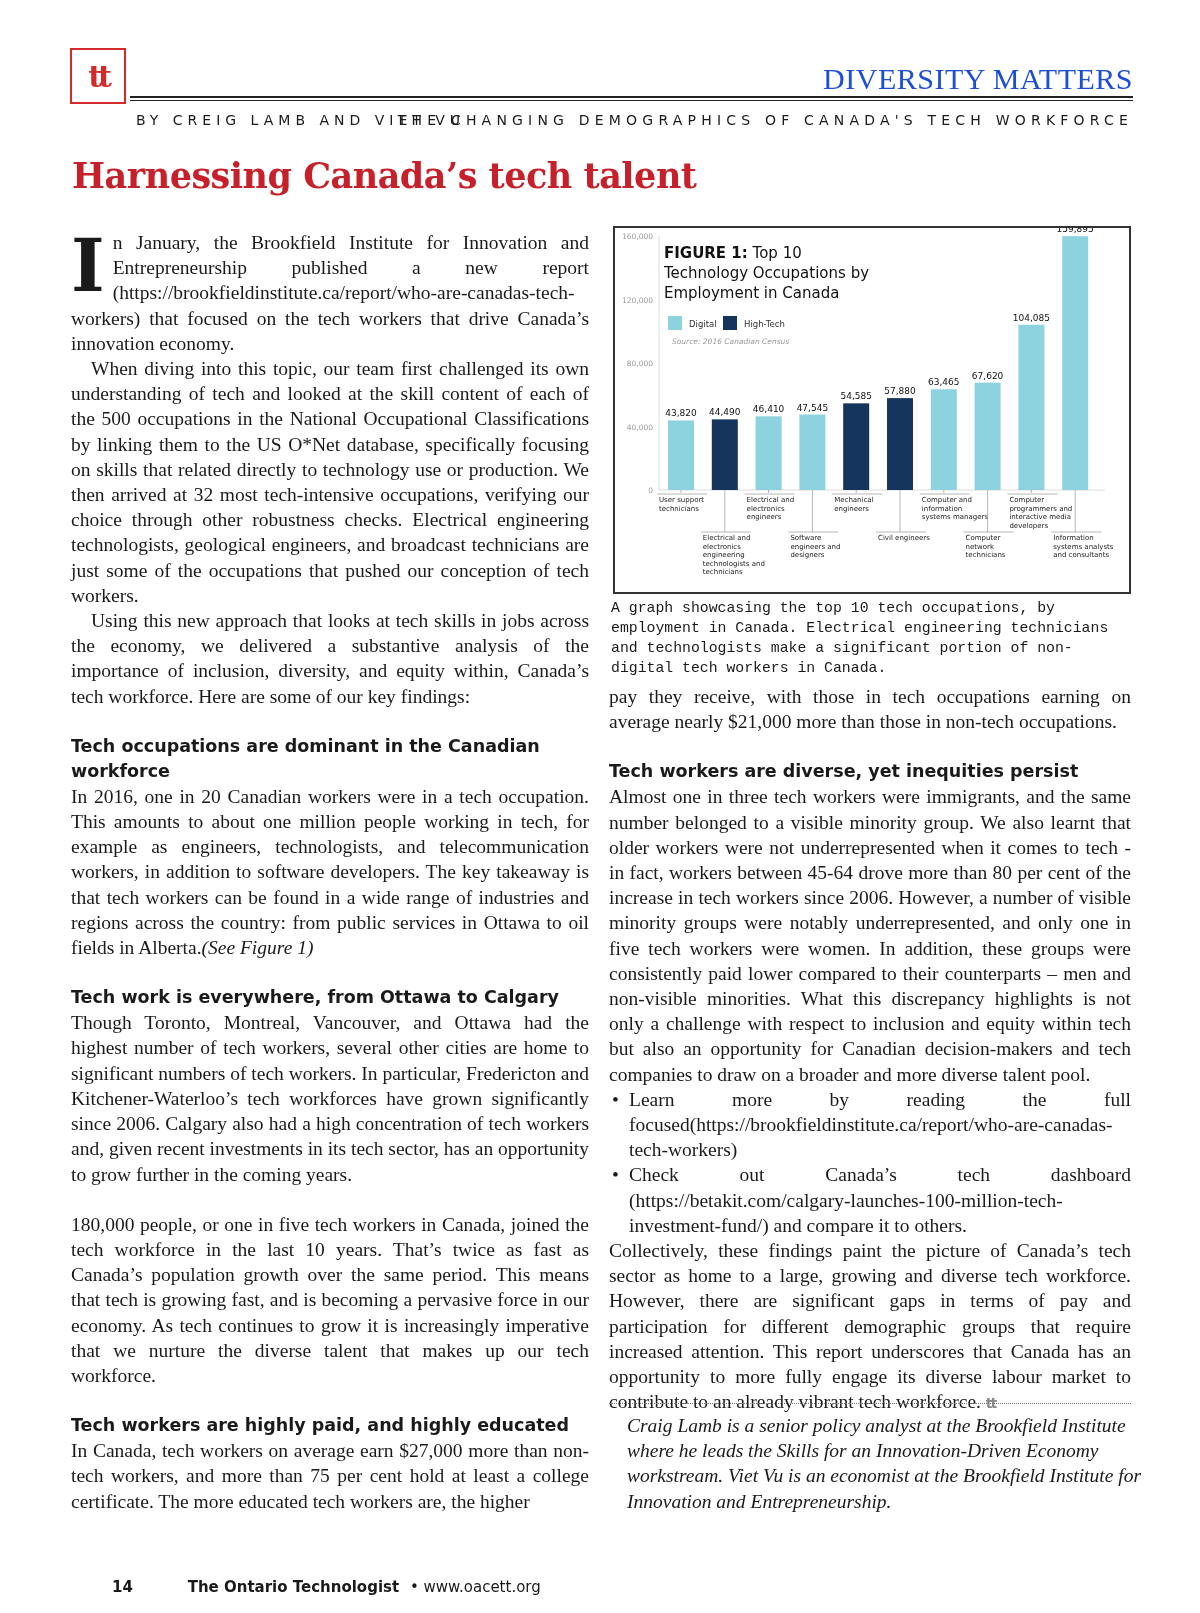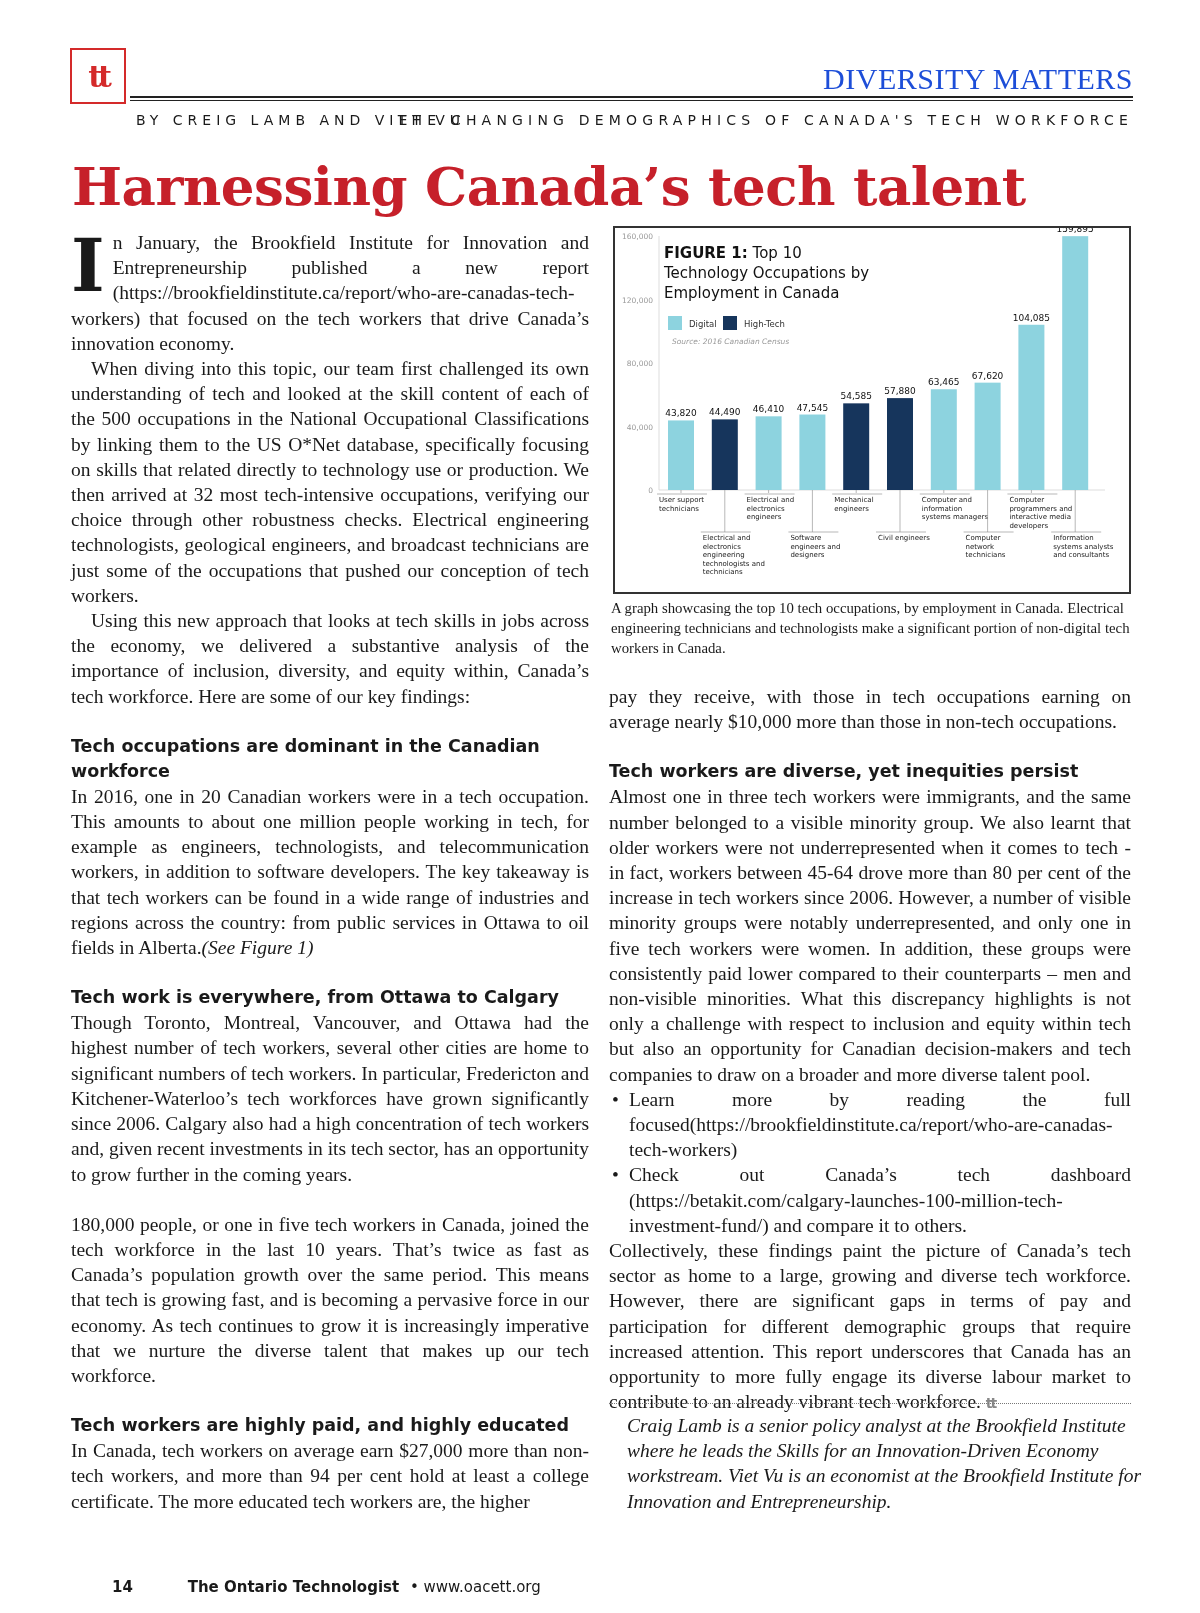--- a/index.html
+++ b/index.html
@@ -3,39 +3,39 @@
 <meta charset="utf-8">
 <style>
   html,body{margin:0;padding:0;background:#fff;}
   body{width:1200px;height:1613px;position:relative;overflow:hidden;color:#1a1a1a;font-family:"Liberation Serif","DejaVu Serif",serif;}
   .abs{position:absolute;}
   .logo{left:70px;top:48px;width:56px;height:56px;border:2px solid #d42a2a;box-sizing:border-box;display:flex;align-items:center;justify-content:center;color:#d42a2a;font-family:"DejaVu Serif",serif;font-weight:bold;font-size:30px;letter-spacing:-4px;}
   .rule{left:130px;top:96px;width:1003px;height:5px;border-top:2px solid #222;border-bottom:1px solid #222;box-sizing:border-box;}
   .section{right:67px;top:62px;color:#1d4ed8;font-family:"Liberation Serif",serif;font-size:30px;letter-spacing:0.5px;}
   .byline{left:136px;top:112px;font-family:"DejaVu Sans",sans-serif;font-size:14px;letter-spacing:5px;}
   .kicker{right:67px;top:112px;font-family:"DejaVu Sans",sans-serif;font-size:14px;letter-spacing:5.2px;}
-  .headline{left:72px;top:155px;color:#c6202a;font-family:"DejaVu Serif",serif;font-weight:bold;font-size:53px;letter-spacing:-0.5px;}
+  .headline{left:72px;top:155px;color:#c6202a;font-family:"DejaVu Serif",serif;font-weight:bold;font-size:35px;letter-spacing:-0.5px;}
   .col{font-size:19.5px;line-height:25.2px;text-align:justify;}
   .col p{margin:0;}
   .col p.ind{text-indent:20px;}
   .col h3{margin:0;font-family:"DejaVu Sans",sans-serif;font-weight:bold;font-size:17.5px;line-height:25px;text-align:left;}
   .col .gap{height:25px;}
   .dropcap{float:left;font-family:"DejaVu Serif",serif;font-weight:bold;font-size:72px;line-height:60px;margin:6px 8px 0 0;}
   .left{left:71px;top:230px;width:518px;}
   .right{left:609px;top:684px;width:522px;}
   .right ul{margin:0;padding:0 0 0 20px;list-style:none;}
   .right li{position:relative;}
   .right li::before{content:"•";position:absolute;left:-17px;}
   .dots{left:609px;top:1403px;width:522px;border-top:1px dotted #777;}
   .bio{left:627px;top:1413px;width:522px;font-style:italic;font-size:19.5px;line-height:25.2px;}
   .endmark{color:#888;font-family:"DejaVu Sans",sans-serif;font-size:14px;font-weight:bold;letter-spacing:-2px;}
   .footer{left:72px;top:1578px;font-family:"DejaVu Sans",sans-serif;font-size:15px;}
   .footer b{margin-right:10px;margin-left:40px;}
   .figbox{left:613px;top:226px;width:518px;height:368px;border:2px solid #333;box-sizing:border-box;}
-  .caption{left:611px;top:598px;width:520px;font-family:Liberation Serif, serif;font-size:14.8px;line-height:20px;}
+  .caption{left:611px;top:598px;width:520px;font-family:Liberation Mono, monospace;font-size:14.8px;line-height:20px;}
   svg text{font-family:"DejaVu Sans",sans-serif;}
 </style>
 </head>
 <body>
 
 <div class="abs logo">
     <span>tt</span>
   </div>
 <div class="abs rule"></div>
 <div class="abs section">DIVERSITY MATTERS</div>
@@ -50,21 +50,21 @@
   <div class="gap"></div>
   <h3>Tech occupations are dominant in the Canadian workforce</h3>
   <p><span>In 2016, one in 20 Canadian workers were in a tech occupation. This amounts to about one million people working in tech, for example as engineers, technologists, and telecommunication workers, in addition to software developers. The key takeaway is that tech workers can be found in a wide range of industries and regions across the country: from public services in Ottawa to oil fields in Alberta.</span><i>(See Figure 1)</i></p>
   <div class="gap"></div>
   <h3>Tech work is everywhere, from Ottawa to Calgary</h3>
   <p>Though Toronto, Montreal, Vancouver, and Ottawa had the highest number of tech workers, several other cities are home to significant numbers of tech workers. In particular, Fredericton and Kitchener-Waterloo’s tech workforces have grown significantly since 2006. Calgary also had a high concentration of tech workers and, given recent investments in its tech sector, has an opportunity to grow further in the coming years.</p>
   <div class="gap"></div>
   <p>180,000 people, or one in five tech workers in Canada, joined the tech workforce in the last 10 years. That’s twice as fast as Canada’s population growth over the same period. This means that tech is growing fast, and is becoming a pervasive force in our economy. As tech continues to grow it is increasingly imperative that we nurture the diverse talent that makes up our tech workforce.</p>
   <div class="gap"></div>
   <h3>Tech workers are highly paid, and highly educated</h3>
-  <p>In Canada, tech workers on average earn $27,000 more than non-tech workers, and more than 94 per cent hold at least a college certificate. The more educated tech workers are, the higher</p>
+  <p>In Canada, tech workers on average earn $27,000 more than non-tech workers, and more than 75 per cent hold at least a college certificate. The more educated tech workers are, the higher</p>
 </div>
 
 <div class="abs figbox">
   <svg id="chart" width="514" height="364">
     <g id="axis">
         <line x1="44" y1="8" x2="44" y2="262" stroke="#ddd" stroke-width="1"></line>
         <line x1="44" y1="262" x2="490" y2="262" stroke="#ddd" stroke-width="1"></line>
         <text x="38" y="265" font-size="7.5" fill="#999" text-anchor="end">0</text>
         <text x="38" y="201.5" font-size="7.5" fill="#999" text-anchor="end">40,000</text>
         <text x="38" y="138" font-size="7.5" fill="#999" text-anchor="end">80,000</text>
@@ -131,21 +131,21 @@
     <rect x="53" y="88" width="14" height="14" fill="#8dd3df"></rect>
     <text x="74" y="99" font-size="8.5" fill="#333">Digital</text>
     <rect x="108" y="88" width="14" height="14" fill="#16355c"></rect>
     <text x="129" y="99" font-size="8.5" fill="#333">High-Tech</text>
     <text x="57" y="116" font-size="7.5" font-style="italic" fill="#999">Source: 2016 Canadian Census</text>
   </svg>
 </div>
 <div class="abs caption">A graph showcasing the top 10 tech occupations, by employment in Canada. Electrical engineering technicians and technologists make a significant portion of non-digital tech workers in Canada.</div>
 
 <div class="abs col right">
-  <p>pay they receive, with those in tech occupations earning on average nearly $10,000 more than those in non-tech occupations.</p>
+  <p>pay they receive, with those in tech occupations earning on average nearly $21,000 more than those in non-tech occupations.</p>
   <div class="gap"></div>
   <h3>Tech workers are diverse, yet inequities persist</h3>
   <p>Almost one in three tech workers were immigrants, and the same number belonged to a visible minority group. We also learnt that older workers were not underrepresented when it comes to tech - in fact, workers between 45-64 drove more than 80 per cent of the increase in tech workers since 2006. However, a number of visible minority groups were notably underrepresented, and only one in five tech workers were women. In addition, these groups were consistently paid lower compared to their counterparts – men and non-visible minorities. What this discrepancy highlights is not only a challenge with respect to inclusion and equity within tech but also an opportunity for Canadian decision-makers and tech companies to draw on a broader and more diverse talent pool.</p>
   <ul>
     <li>Learn more by reading the full focused(https://brookfieldinstitute.ca/report/who-are-canadas-tech-workers)</li>
     <li>Check out Canada’s tech dashboard (https://betakit.com/calgary-launches-100-million-tech-investment-fund/) and compare it to others.</li>
   </ul>
   <p><span>Collectively, these findings paint the picture of Canada’s tech sector as home to a large, growing and diverse tech workforce. However, there are significant gaps in terms of pay and participation for different demographic groups that require increased attention. This report underscores that Canada has an opportunity to more fully engage its diverse labour market to contribute to an already vibrant tech workforce.</span> <span class="endmark">tt</span></p>
 </div>
 <div class="abs dots"></div>

